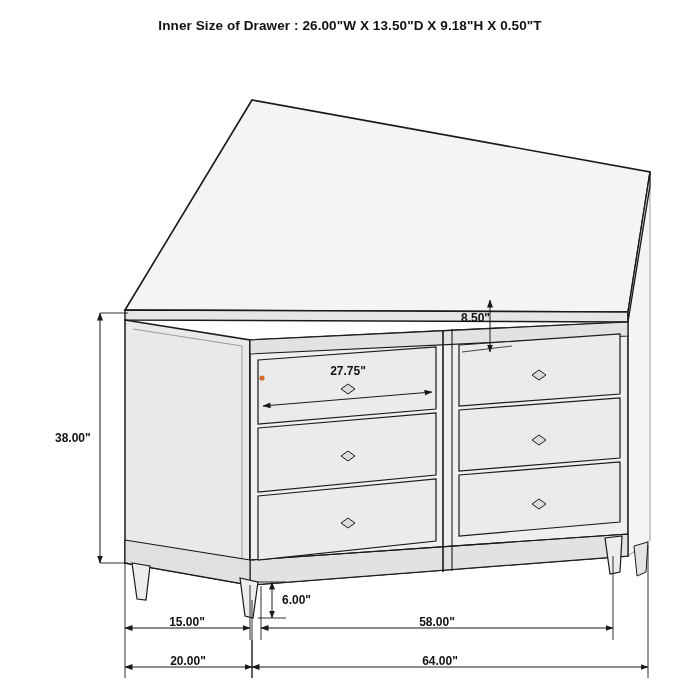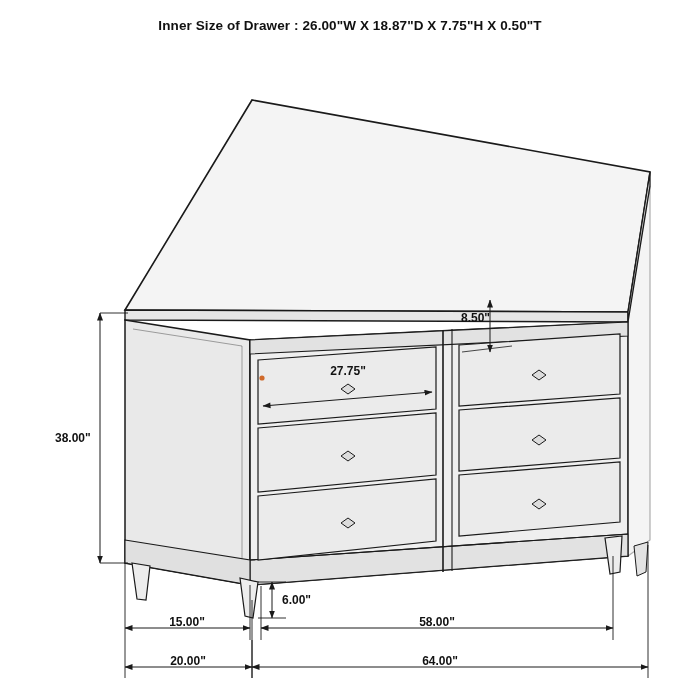--- a/index.html
+++ b/index.html
@@ -27,21 +27,21 @@
     font-size:12px;
     font-weight:bold;
     fill:#111;
   }
 </style>
 </head>
 <body>
 
 <div id="diagram-root">
 
-  <div class="title">Inner Size of Drawer : 26.00"W X 18.87"D X 7.75"H X  0.50"T</div>
+  <div class="title">Inner Size of Drawer : 26.00"W X 13.50"D X 9.18"H X  0.50"T</div>
 
   <svg class="canvas" viewBox="0 0 700 700">
     <defs>
       <marker id="arrHead" markerWidth="9" markerHeight="9" refX="7.5" refY="3" orient="auto" markerUnits="strokeWidth">
         <path d="M0,0 L8,3 L0,6 z" fill="#1a1a1a"></path>
       </marker>
       <marker id="arrTail" markerWidth="9" markerHeight="9" refX="0.5" refY="3" orient="auto" markerUnits="strokeWidth">
         <path d="M8,0 L0,3 L8,6 z" fill="#1a1a1a"></path>
       </marker>
     </defs>

